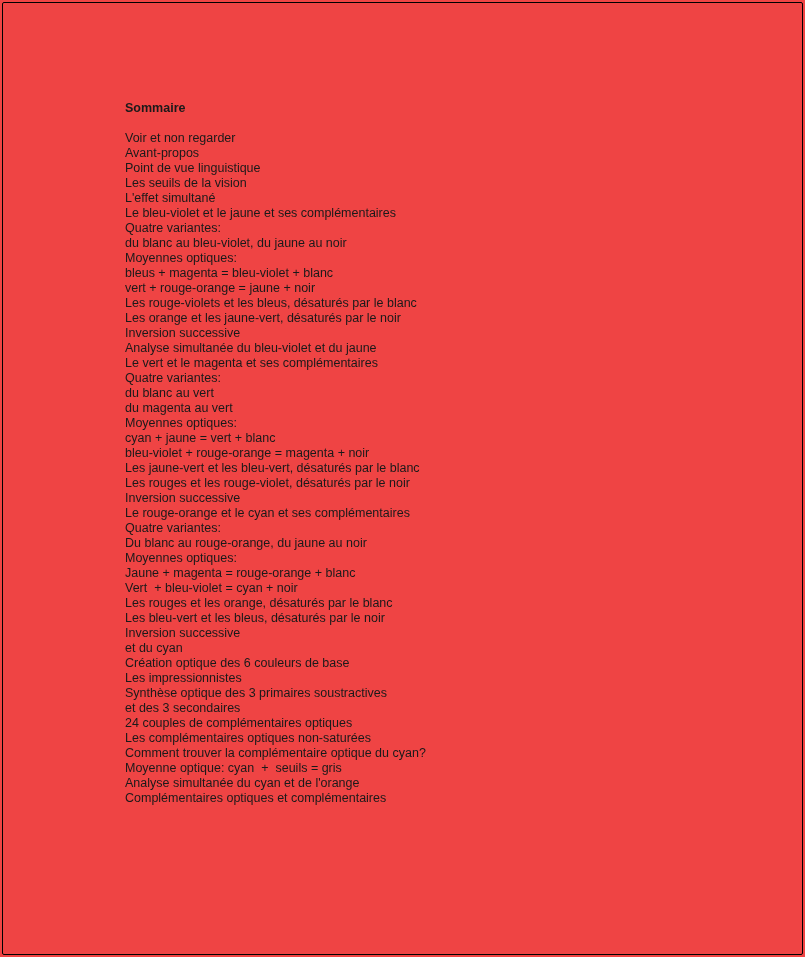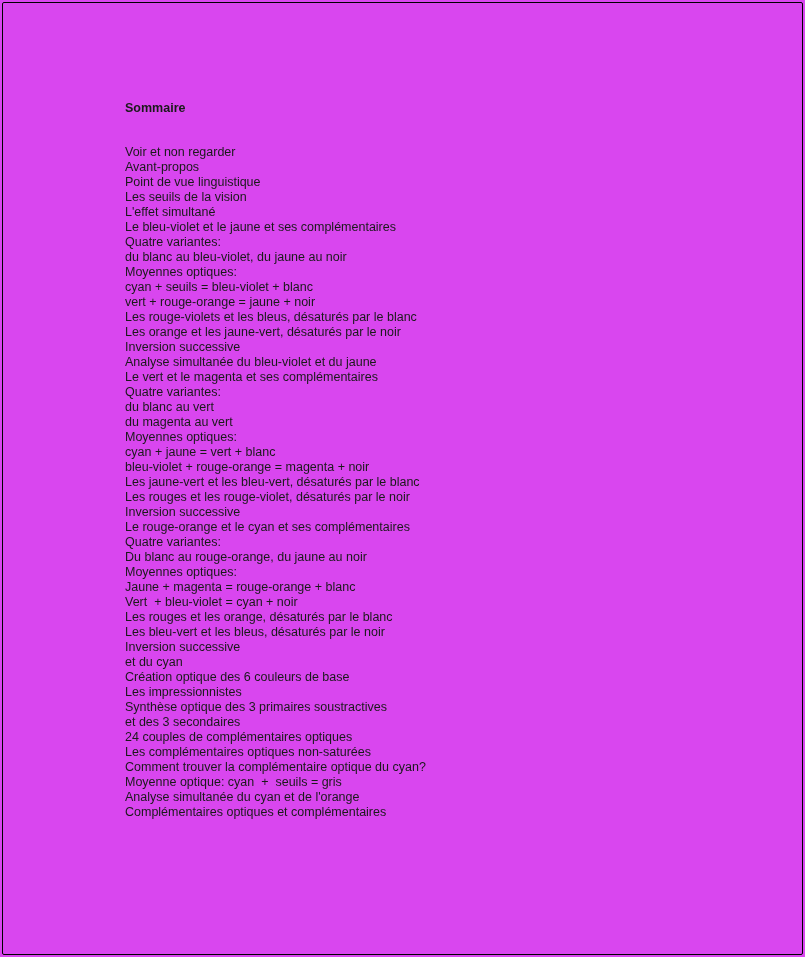--- a/index.html
+++ b/index.html
@@ -5,21 +5,21 @@
   * { box-sizing: border-box; }
   html, body {
     margin: 0;
     padding: 0;
     background: #ffffff;
   }
   .page {
     position: relative;
     width: 805px;
     height: 957px;
-    background: #d946ef;
+    background: #ef4444;
     font-family: "Liberation Sans", sans-serif;
     overflow: hidden;
   }
   .frame {
     position: absolute;
     left: 2px;
     top: 2px;
     right: 2px;
     bottom: 2px;
     border: 1px solid #000000;
@@ -33,21 +33,21 @@
     margin: 0;
     font-size: 12.5px;
     line-height: 15px;
     font-weight: bold;
     color: #1a1a1a;
     white-space: pre;
   }
   .toc {
     position: absolute;
     left: 125px;
-    top: 145px;
+    top: 131px;
     margin: 0;
     padding: 0;
     font-size: 12.5px;
     line-height: 15px;
     color: #1a1a1a;
   }
   .toc-line {
     height: 15px;
     white-space: pre; 
   }
@@ -61,21 +61,21 @@
   <div class="toc">
       <div class="toc-line">Voir et non regarder</div>
       <div class="toc-line">Avant-propos</div>
       <div class="toc-line">Point de vue linguistique</div>
       <div class="toc-line">Les seuils de la vision</div>
       <div class="toc-line">L'effet simultané</div>
       <div class="toc-line">Le bleu-violet et le jaune et ses complémentaires</div>
       <div class="toc-line">Quatre variantes:</div>
       <div class="toc-line">du blanc au bleu-violet, du jaune au noir</div>
       <div class="toc-line">Moyennes optiques:</div>
-      <div class="toc-line">cyan + seuils = bleu-violet + blanc</div>
+      <div class="toc-line">bleus + magenta = bleu-violet + blanc</div>
       <div class="toc-line">vert + rouge-orange = jaune + noir</div>
       <div class="toc-line">Les rouge-violets et les bleus, désaturés par le blanc</div>
       <div class="toc-line">Les orange et les jaune-vert, désaturés par le noir</div>
       <div class="toc-line">Inversion successive</div>
       <div class="toc-line">Analyse simultanée du bleu-violet et du jaune</div>
       <div class="toc-line">Le vert et le magenta et ses complémentaires</div>
       <div class="toc-line">Quatre variantes:</div>
       <div class="toc-line">du blanc au vert</div>
       <div class="toc-line">du magenta au vert</div>
       <div class="toc-line">Moyennes optiques:</div>

